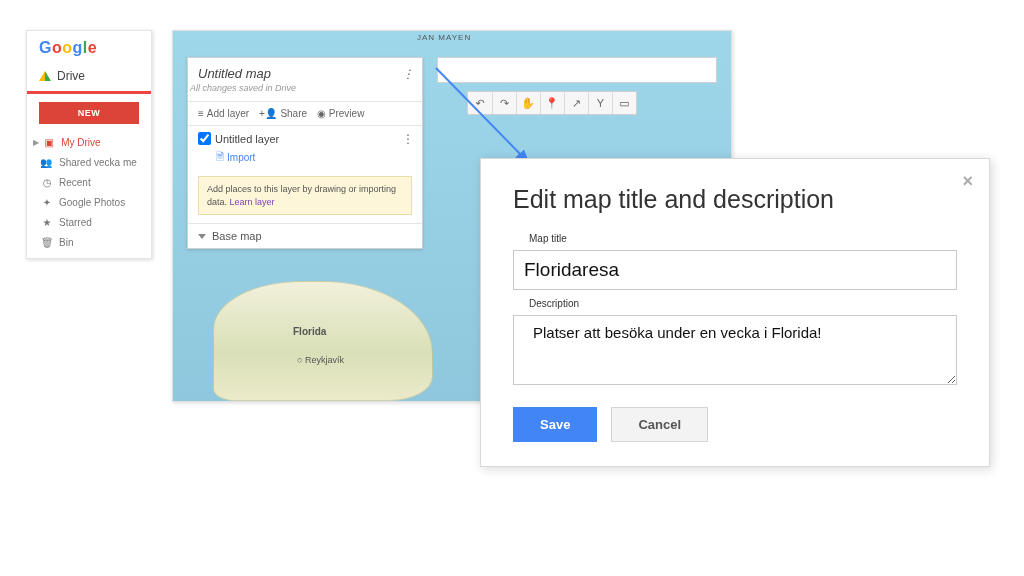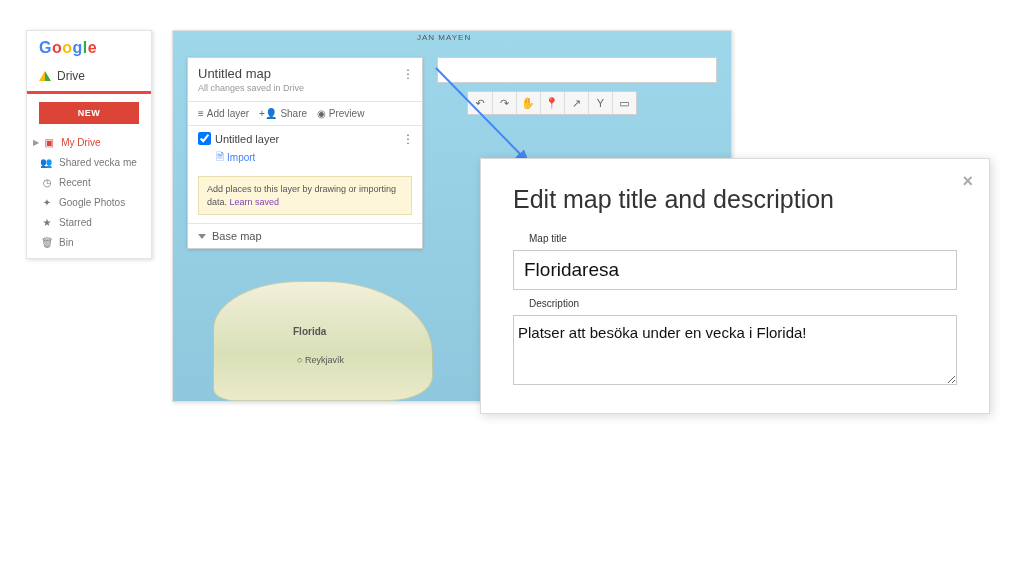--- a/index.html
+++ b/index.html
@@ -115,24 +115,24 @@
 
   .side-card {
     position:absolute;
     top:26px; left:14px;
     width:236px;
     background:#fff;
     border:1px solid #d0d0d0;
     box-shadow:0 1px 3px rgba(0,0,0,.15);
     font-size:11px;
   }
-  .sc-title-row{display:flex;justify-content:space-between;align-items:center;padding:8px 8px 2px 10px;}
+  .sc-title-row{display:flex;justify-content:space-between;align-items:center;padding:8px 8px 2px 10px;font-style:italic;}
   .sc-title{font-size:13px;color:#444;}
   .dots{cursor:pointer;color:#666;font-size:12px;line-height:6px;}
-  .sc-sub{padding:0 10px 8px 10px;color:#999;font-size:9px;}
+  .sc-sub{padding:0 10px 8px 2px;color:#999;font-size:9px;font-style:italic;}
   .sc-actions{display:flex;gap:10px;padding:6px 10px;border-top:1px solid #e5e5e5;border-bottom:1px solid #e5e5e5;color:#666;font-size:10px;}
   .sc-actions span{display:inline-flex;align-items:center;gap:3px;cursor:pointer;}
   .layer-row{display:flex;align-items:center;justify-content:space-between;padding:6px 8px 2px 10px;}
   .layer-row label{display:flex;align-items:flex-end;gap:4px;color:#444;}
   .import-row{padding:2px 10px 6px 28px;color:#4285F4;font-size:10px;display:flex;align-items:center;gap:3px;cursor:pointer;}
   .hint-box{margin:4px 10px 8px 10px;background:#fdf6d9;border:1px solid #e8deae;padding:6px 8px;font-size:9px;color:#555;line-height:1.4;}
   .hint-box a{color:#7b3fb3;text-decoration:none;}
   .base-row{display:flex;align-items:center;gap:6px;padding:6px 10px;border-top:1px solid #e5e5e5;color:#555;font-size:11px;cursor:pointer;}
   .tri-down{display:inline-block;width:0;height:0;border-left:4px solid transparent;border-right:4px solid transparent;border-top:5px solid #888;}
 
@@ -163,21 +163,21 @@
     box-shadow:2px 2px 10px rgba(0,0,0,.15);
     padding:26px 32px 24px 32px;
   }
   .close-x{position:absolute;top:12px;right:16px;font-size:18px;color:#aaa;cursor:pointer;font-weight:bold;}
   .modal h2{font-size:25px;font-weight:normal;color:#333;margin-bottom:19px;}
   .modal label{display:block;font-size:10px;color:#333;margin:8px 0 6px 16px;}
   .modal input[type=text]{
     width:100%;padding:8px 10px;font-size:19px;border:1px solid #c9c9c9;color:#111;
   }
   .modal textarea{
-    width:100%;height:70px;padding:8px 4px;font-size:15px;border:1px solid #c9c9c9;color:#111;
+    width:100%;height:70px;padding:8px 19px;font-size:15px;border:1px solid #c9c9c9;color:#111;
     resize:vertical;font-family:inherit;
   }
   .btn-row{margin-top:18px;display:flex;gap:14px;}
   .btn{padding:9px 26px;font-size:13px;border:1px solid transparent;cursor:pointer;font-weight:bold;}
   .btn-primary{background:#4285F4;color:#fff;}
   .btn-secondary{background:#f3f3f3;color:#555;border-color:#d5d5d5;}
 </style>
 </head>
 <body>
 
@@ -256,21 +256,21 @@
         <input type="checkbox" checked="" style="">
         <span>Untitled layer</span>
       </label>
       <span class="dots">⋮</span>
     </div>
     <div class="import-row">
       <span>🗎</span>
       <span>Import</span>
     </div>
     <div class="hint-box">
-      <span>Add places to this layer by drawing or importing data. </span><a href="#">Learn saved</a>
+      <span>Add places to this layer by drawing or importing data. </span><a href="#">Learn layer</a>
     </div>
     <div class="base-row">
       <span class="tri-down"></span>
       <span>Base map</span>
     </div>
   </div>
 
   <div class="search-bar"></div>
 
   <div class="toolbar">
@@ -296,13 +296,17 @@
 <div class="modal">
   <span class="close-x">×</span>
   <h2>Edit map title and description</h2>
 
   <label>Map title</label>
   <input type="text" value="Floridaresa" style="">
 
   <label>Description</label>
   <textarea style="">Platser att besöka under en vecka i Florida!</textarea>
 
+  <div class="btn-row">
+    <button class="btn btn-primary">Save</button>
+    <button class="btn btn-secondary">Cancel</button>
+  </div>
 </div>
 
 </body></html>

